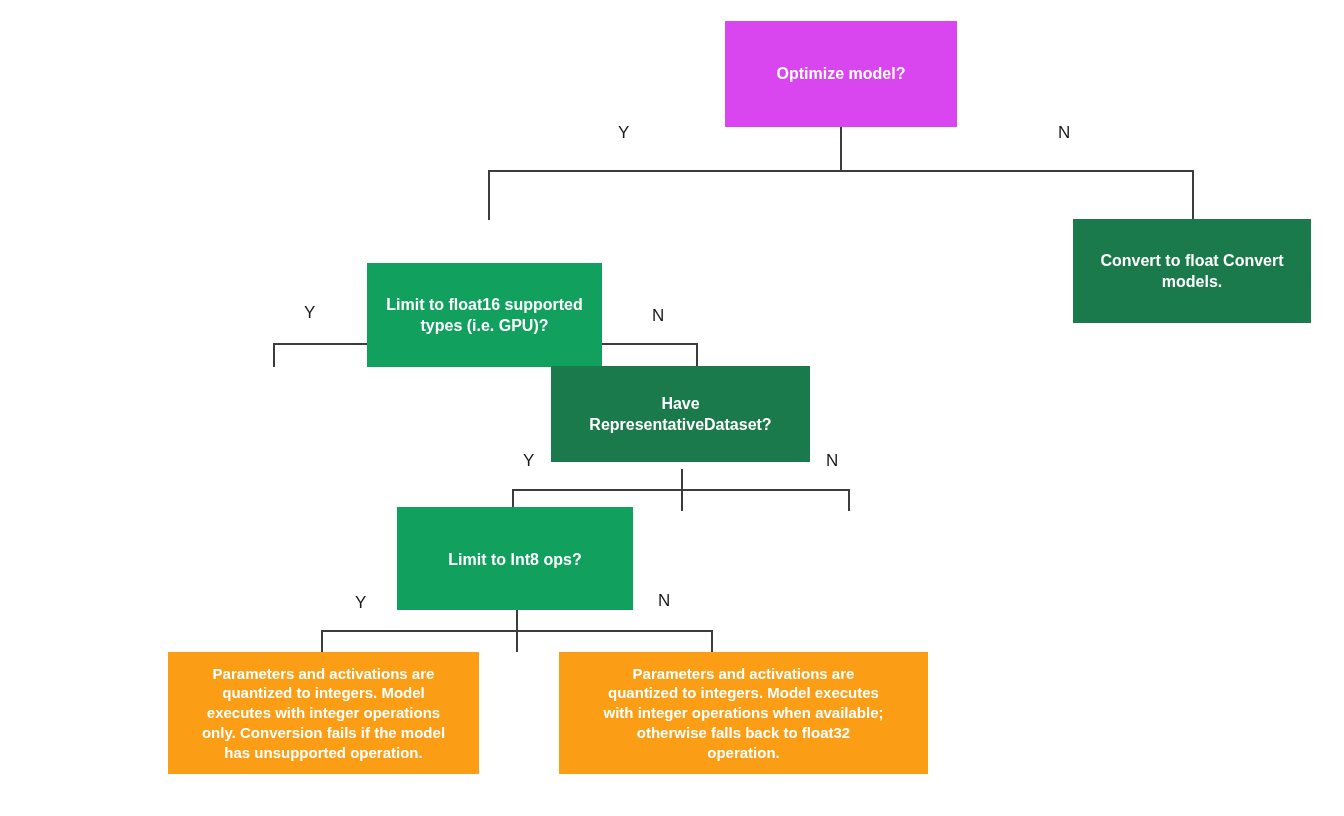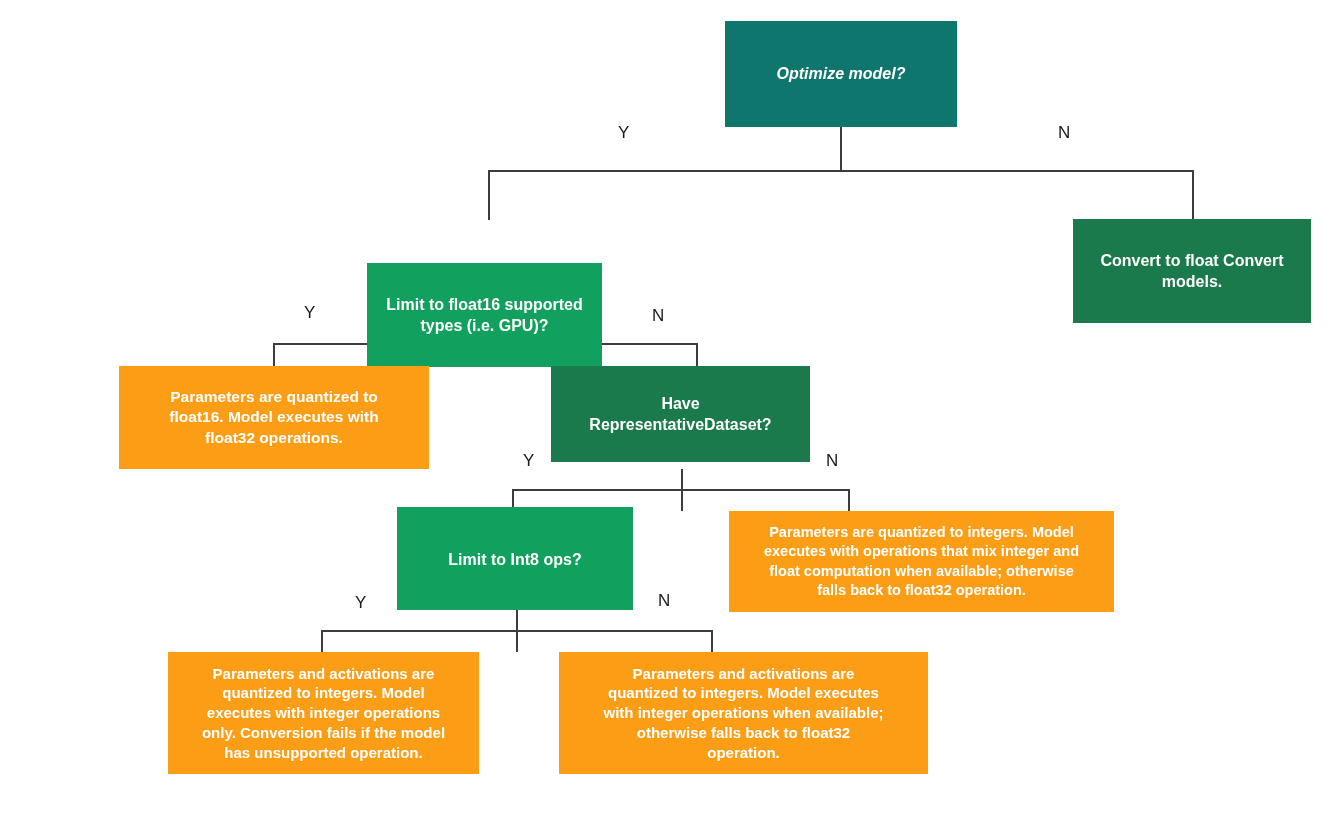--- a/index.html
+++ b/index.html
@@ -31,21 +31,21 @@
     font-weight: bold;
     line-height: 1.32;
     padding: 6px 10px;
     z-index: 3;
   }
   .node-text {
     display: block;
     width: 100%;
     white-space: pre-line;
   }
-  .node.dark-green   { background: #0f766e; font-style: italic; }
+  .node.dark-green   { background: #d946ef; }
   .node.mid-green    { background: #1b7a4b; }
   .node.bright-green { background: #11a05d; }
   .node.orange       { background: #fb9e16; }
 
   
   .edge {
     position: absolute;
     background: #3c3c3c;
     z-index: 1;
   }
@@ -96,41 +96,30 @@
   <div class="node bright-green" style="left:367px; top:219px; width:235px; height:104px; font-size:16px;margin-top:44px;">
     <span class="node-text">Limit to float16 supported
 types (i.e. GPU)?</span>
   </div>
 
   <div class="node mid-green" style="left:1073px; top:219px; width:238px; height:104px; font-size:16px;">
     <span class="node-text">Convert to float Convert
 models.</span>
   </div>
 
-  <div class="node orange" style="left:119px; top:366px; width:310px; height:103px; font-size:15.5px;">
-    <span class="node-text">Parameters are quantized to
-float16. Model executes with
-float32 operations.</span>
-  </div>
 
   <div class="node mid-green" style="left:551px; top:366px; width:259px; height:96px; font-size:16px;">
     <span class="node-text">Have
 RepresentativeDataset?</span>
   </div>
 
   <div class="node bright-green" style="left:397px; top:507px; width:236px; height:103px; font-size:16px; align-items:center; padding-bottom:3px;">
     <span class="node-text">Limit to Int8 ops?</span>
   </div>
 
-  <div class="node orange" style="left:729px; top:511px; width:385px; height:101px; font-size:14.5px;">
-    <span class="node-text">Parameters are quantized to integers. Model
-executes with operations that mix integer and
-float computation when available; otherwise
-falls back to float32 operation.</span>
-  </div>
 
   <div class="node orange" style="left:168px; top:652px; width:311px; height:122px; font-size:15px;">
     <span class="node-text">Parameters and activations are
 quantized to integers. Model
 executes with integer operations
 only. Conversion fails if the model
 has unsupported operation.</span>
   </div>
 
   <div class="node orange" style="left:559px; top:652px; width:369px; height:122px; font-size:15px;">

